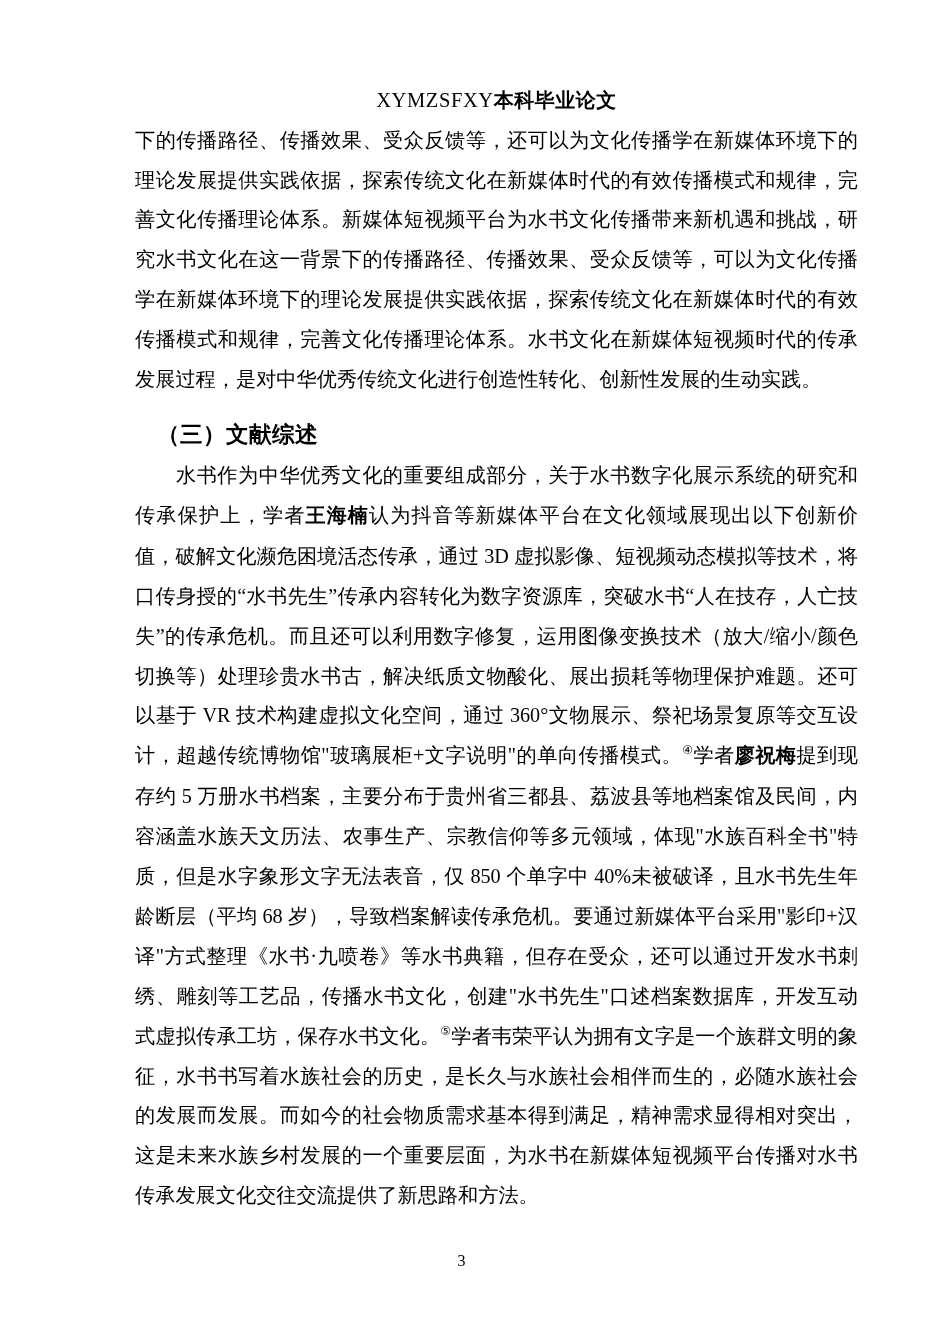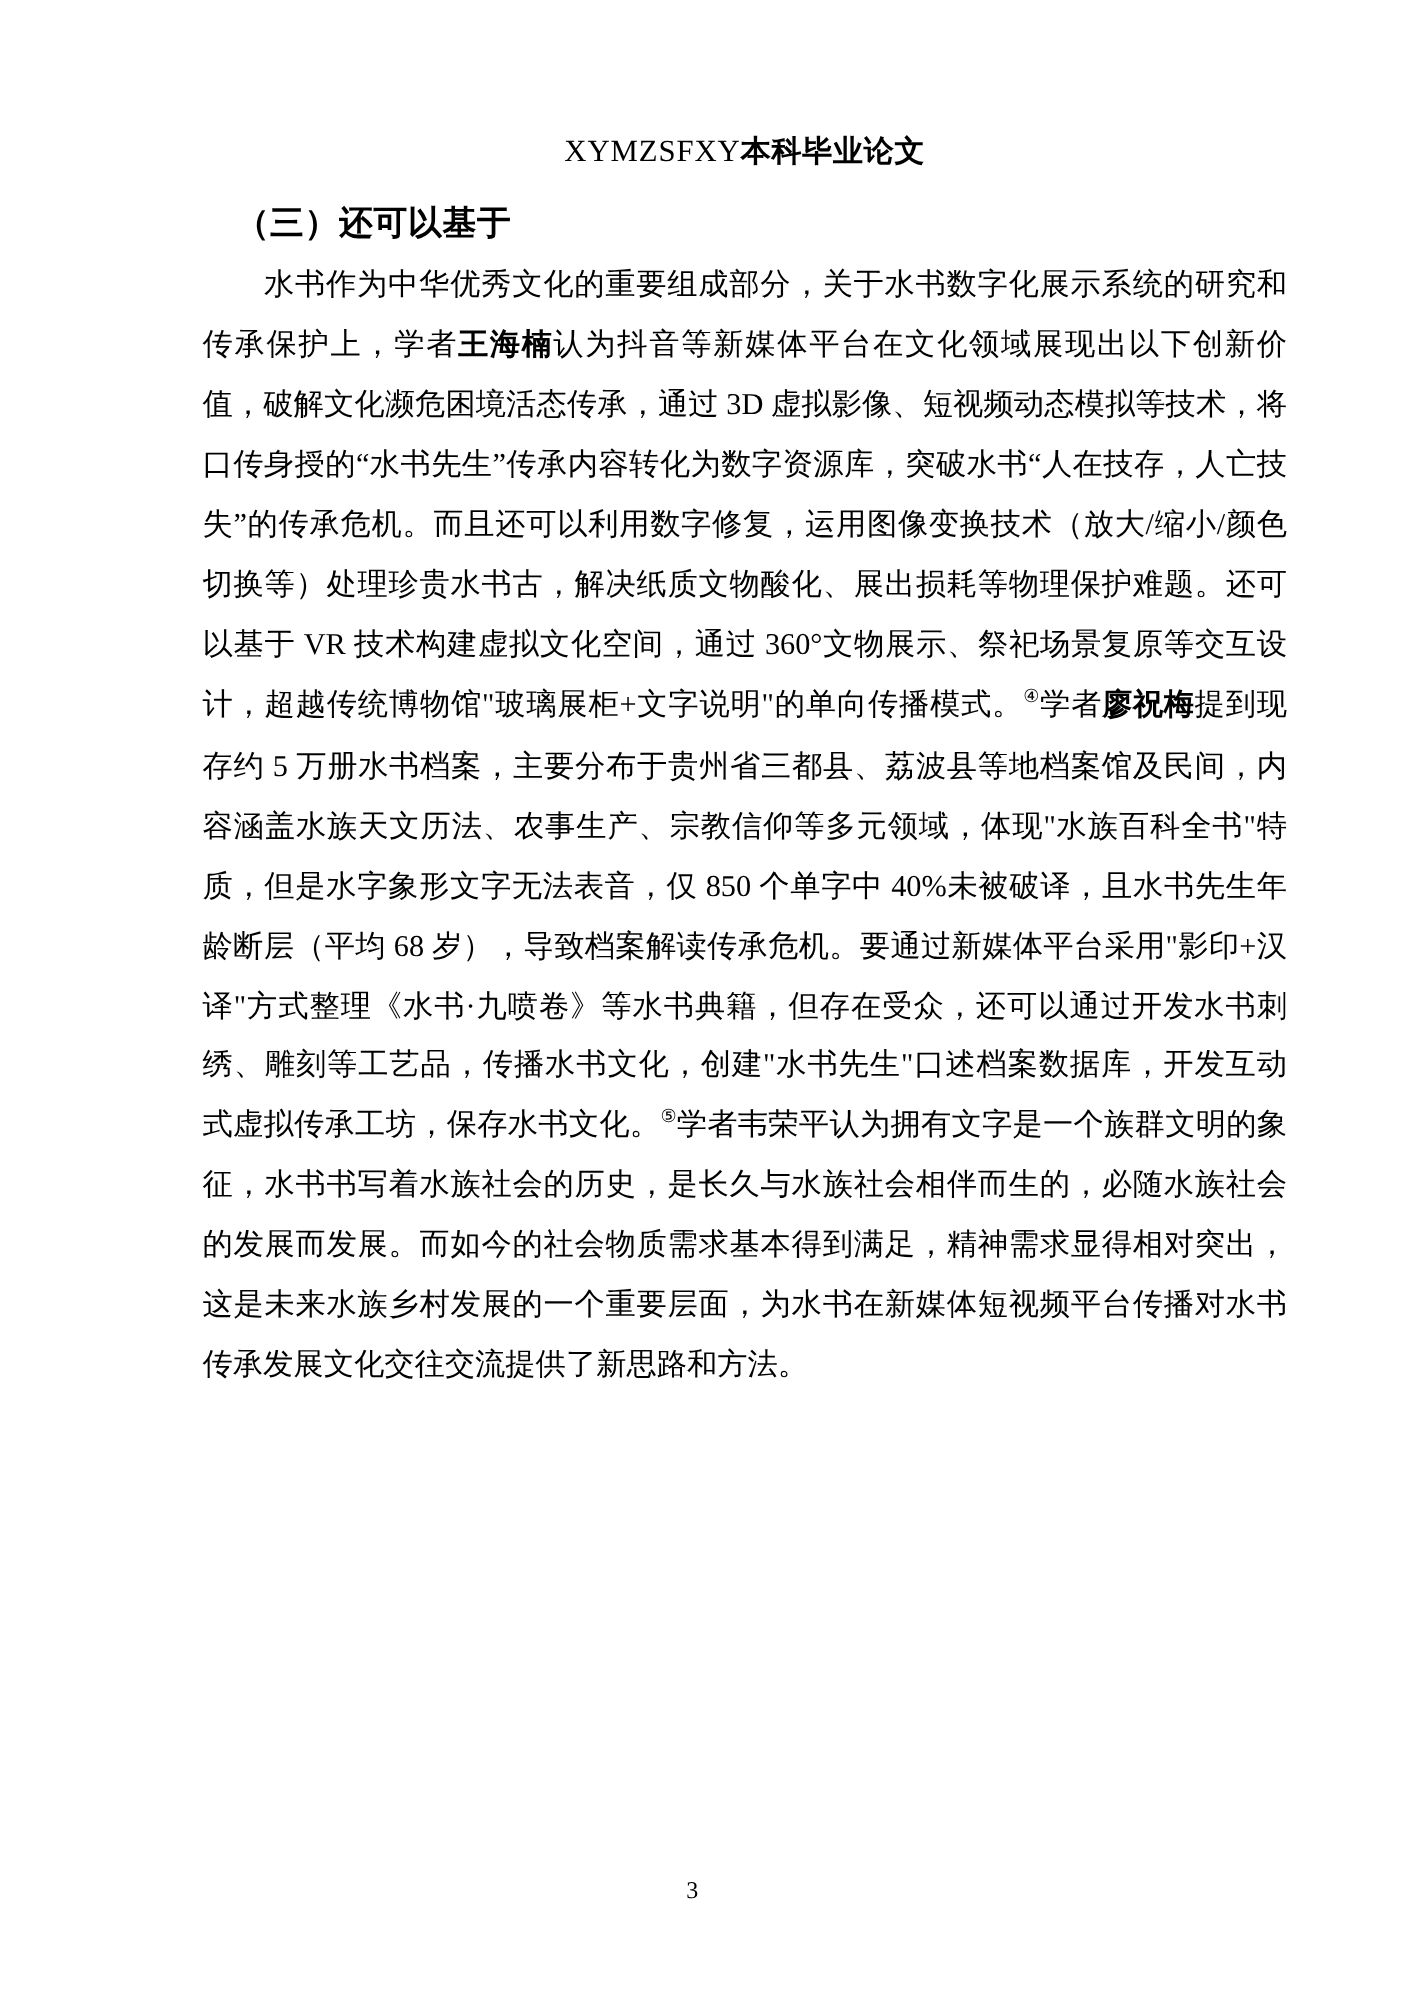--- a/index.html
+++ b/index.html
@@ -128,22 +128,23 @@
 <body>
 
 <div class="page">
 
   <div class="content">
 
     <div class="doc-header">
       <span class="hdr-latin">XYMZSFXY</span><span class="hdr-cjk">本科毕业论文</span>
     </div>
 
+    <p class="para">下的传播路径、传播效果、受众反馈等，还可以为文化传播学在新媒体环境下的理论发展提供实践依据，探索传统文化在新媒体时代的有效传播模式和规律，完善文化传播理论体系。新媒体短视频平台为水书文化传播带来新机遇和挑战，研究水书文化在这一背景下的传播路径、传播效果、受众反馈等，可以为文化传播学在新媒体环境下的理论发展提供实践依据，探索传统文化在新媒体时代的有效传播模式和规律，完善文化传播理论体系。水书文化在新媒体短视频时代的传承发展过程，是对中华优秀传统文化进行创造性转化、创新性发展的生动实践。</p>
 
-    <h2 class="h-2">（三）还可以基于</h2>
+    <h2 class="h-2">（三）文献综述</h2>
 
 
 
     <p class="para indent"><span>水书作为中华优秀文化的重要组成部分，关于水书数字化展示系统的研究和传承保护上，学者</span><b>王海楠</b><span>认为抖音等新媒体平台在文化领域展现出以下创新价值，破解文化濒危困境活态传承，通过 3D 虚拟影像、短视频动态模拟等技术，将口传身授的“水书先生”传承内容转化为数字资源库，突破水书“人在技存，人亡技失”的传承危机。而且还可以利用数字修复，运用图像变换技术（放大/缩小/颜色切换等）处理珍贵水书古，解决纸质文物酸化、展出损耗等物理保护难题。还可以基于 VR 技术构建虚拟文化空间，通过 360°文物展示、祭祀场景复原等交互设计，超越传统博物馆"玻璃展柜+文字说明"的单向传播模式。</span><sup>④</sup><span>学者</span><b>廖祝梅</b><span>提到现存约 5 万册水书档案，主要分布于贵州省三都县、荔波县等地档案馆及民间，内容涵盖水族天文历法、农事生产、宗教信仰等多元领域，体现"水族百科全书"特质，但是水字象形文字无法表音，仅 850 个单字中 40%未被破译，且水书先生年龄断层（平均 68 岁），导致档案解读传承危机。要通过新媒体平台采用"影印+汉译"方式整理《水书·九喷卷》等水书典籍，但存在受众，还可以通过开发水书刺绣、雕刻等工艺品，传播水书文化，创建"水书先生"口述档案数据库，开发互动式虚拟传承工坊，保存水书文化。</span><sup>⑤</sup><span>学者韦荣平认为拥有文字是一个族群文明的象征，水书书写着水族社会的历史，是长久与水族社会相伴而生的，必随水族社会的发展而发展。而如今的社会物质需求基本得到满足，精神需求显得相对突出，这是未来水族乡村发展的一个重要层面，为水书在新媒体短视频平台传播对水书传承发展文化交往交流提供了新思路和方法。</span></p>
 
   </div>
 
 
   <div class="page-number">3</div>
 

